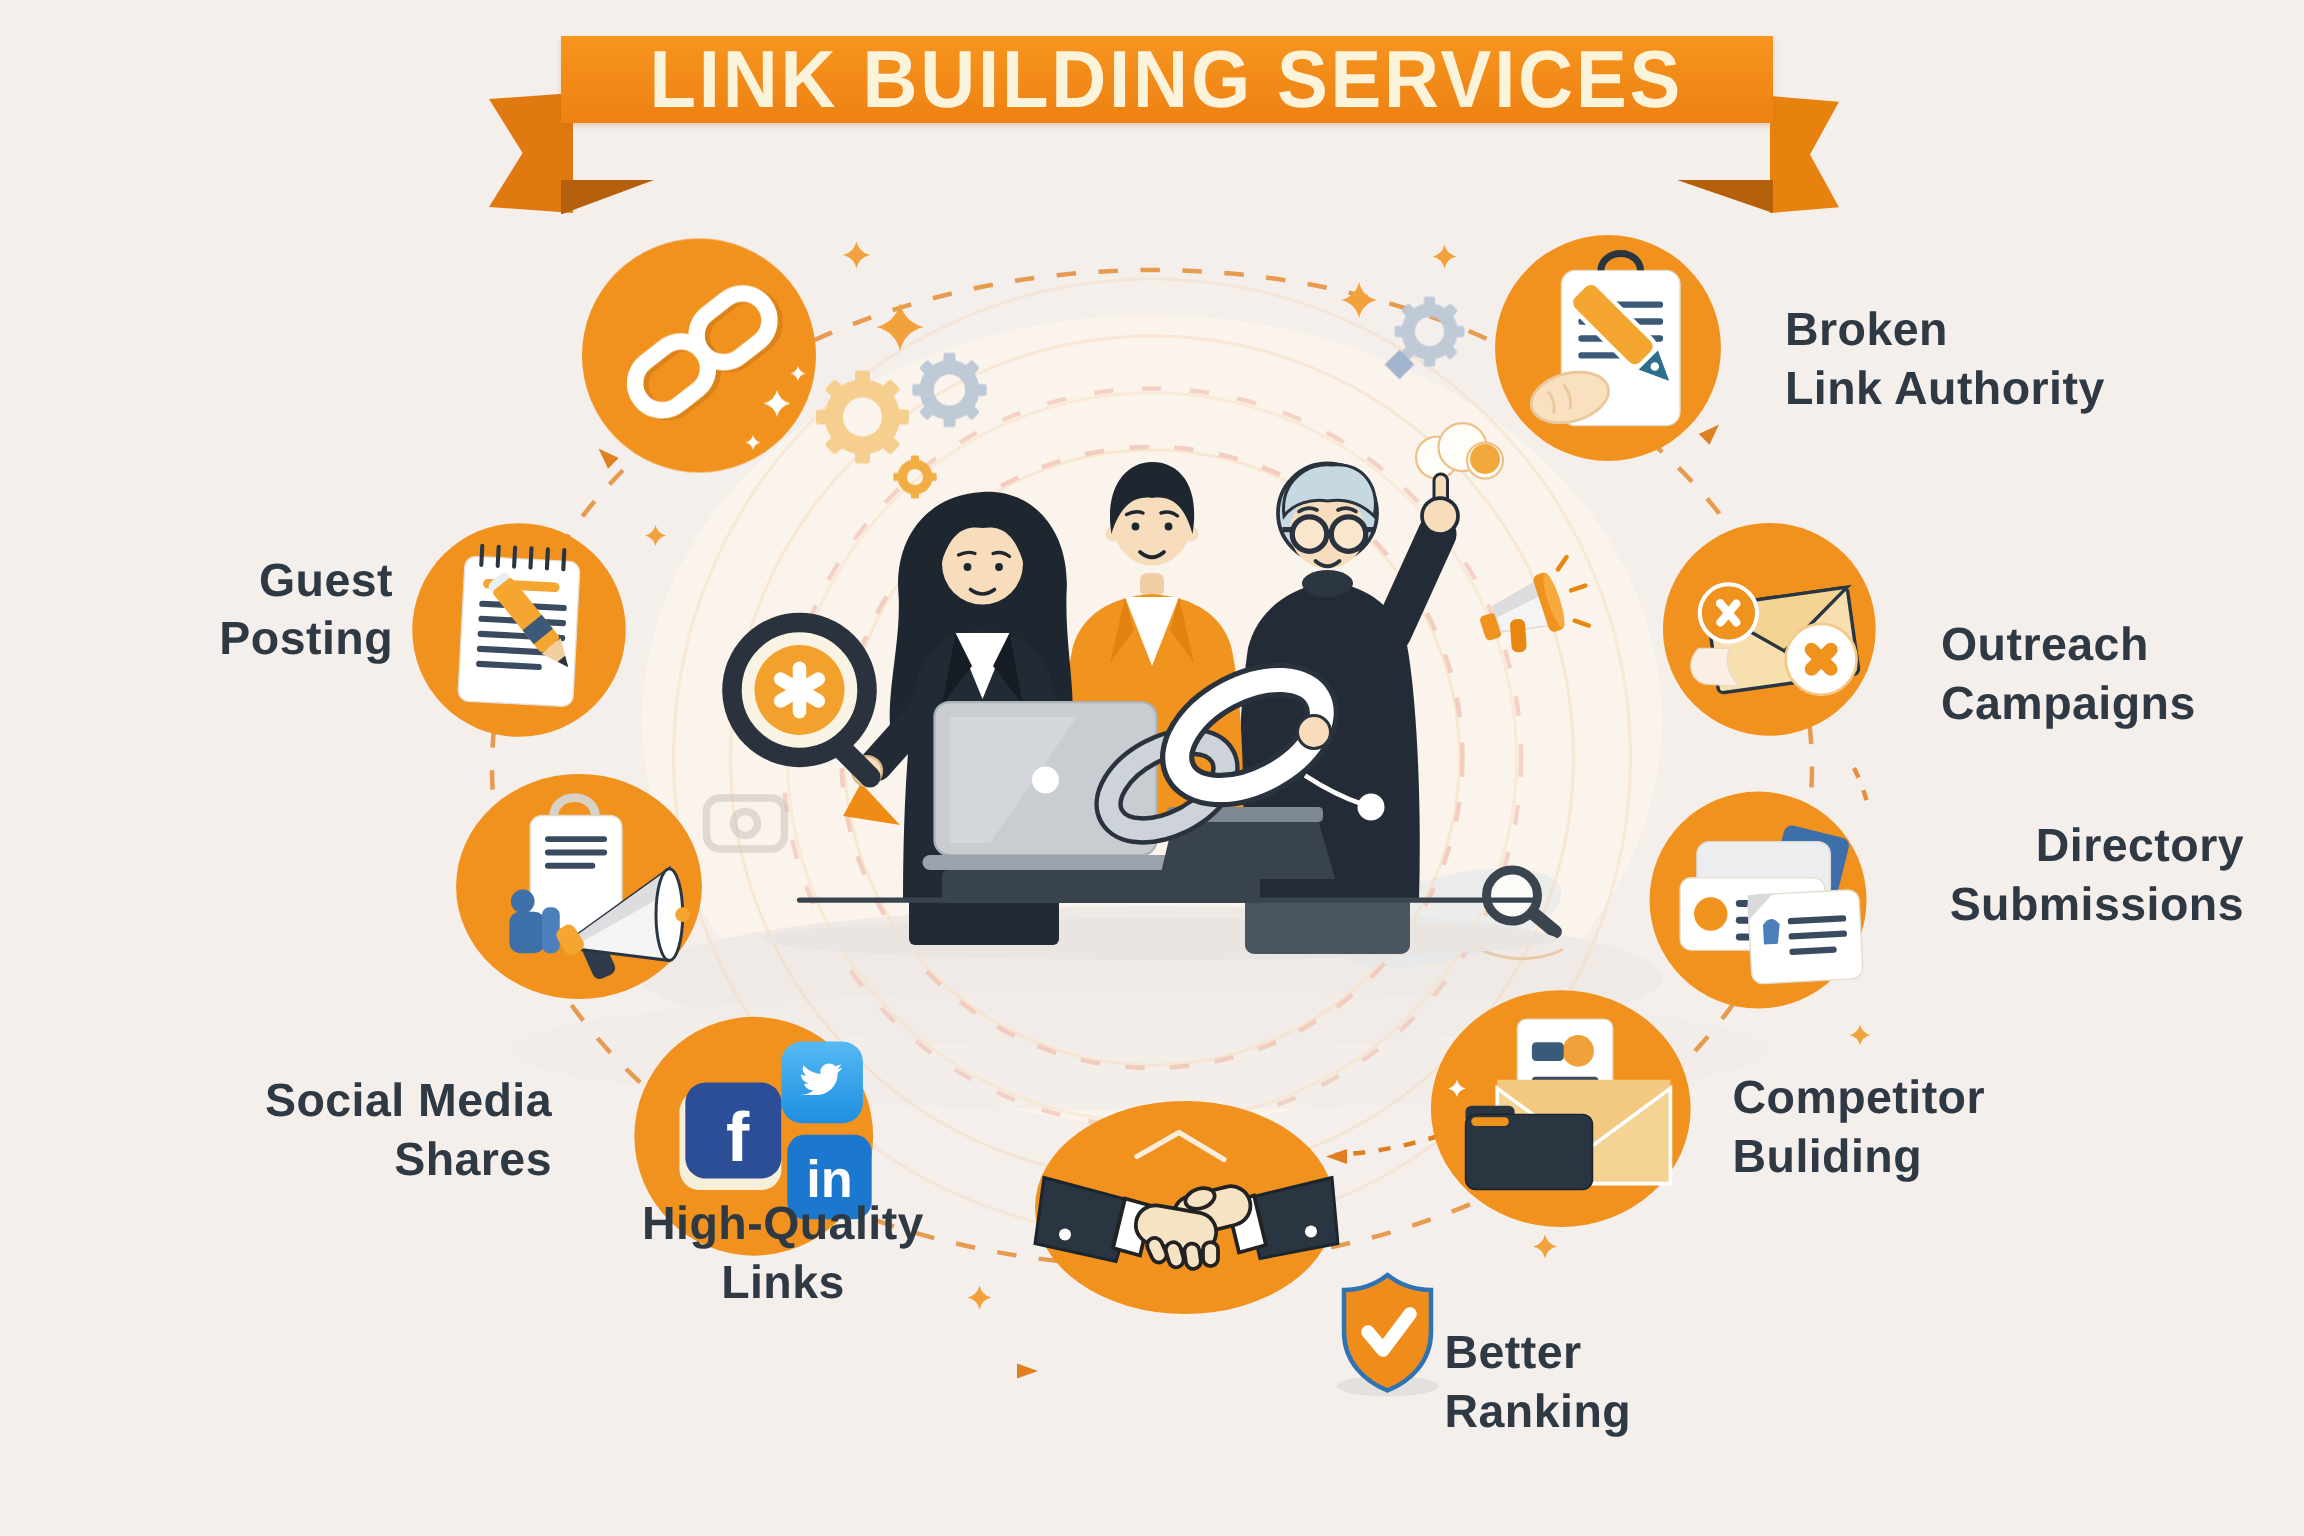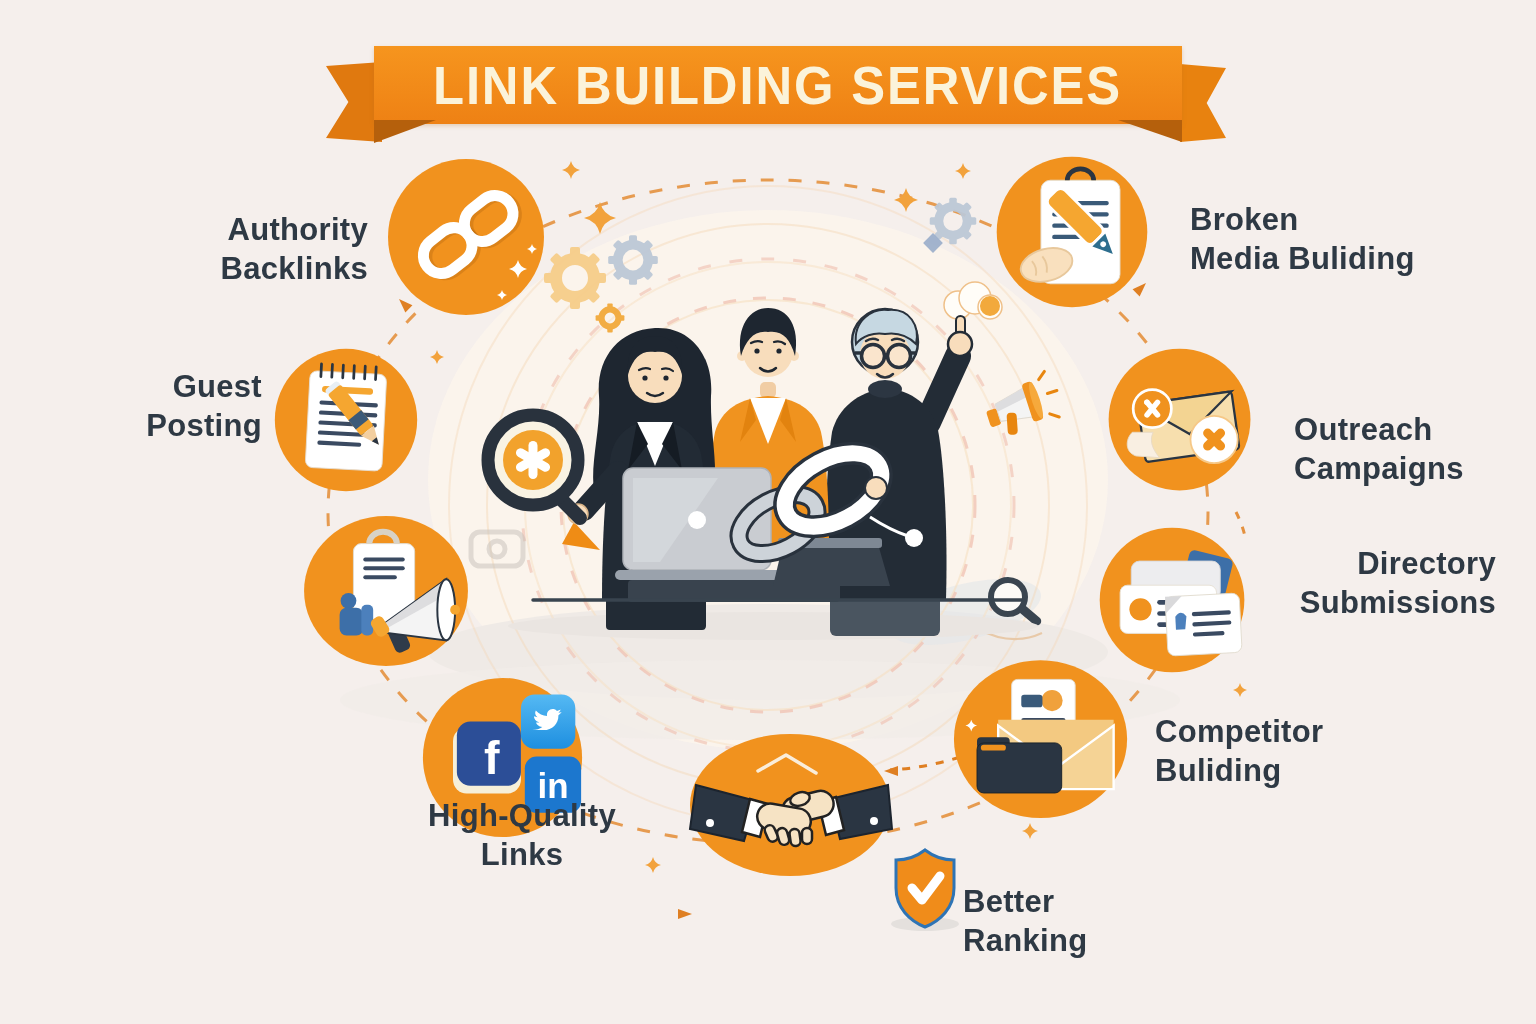--- a/index.html
+++ b/index.html
@@ -1,21 +1,21 @@
 <!DOCTYPE html>
 <html><head>
 <meta charset="utf-8">
 <style>
   html,body{margin:0;padding:0;}
   body{width:1536px;height:1024px;overflow:hidden;background:#F5EFEC;
        font-family:"Liberation Sans",sans-serif;}
   .stage{position:relative;width:1536px;height:1024px;background:#F5EFEC;overflow:hidden;}
   .abs{position:absolute;}
   
-  .ribbon-main{left:374px;top:46px;width:808px;height:78px;
+  .ribbon-main{left:374px;top:24px;width:808px;height:58px;
     background:linear-gradient(180deg,#F6951E,#EE8114);
     display:flex;align-items:center;justify-content:center;
     box-shadow:0 2px 4px rgba(180,110,30,.25);}
   .ribbon-title{font-weight:bold;font-size:54px;letter-spacing:2px;color:#FBF3DA;
     transform:scaleX(.94);white-space:nowrap;}
   .tail-l{left:326px;top:62px;width:56px;height:80px;background:#E0790F;
     clip-path:polygon(100% 0,0 5%,40% 50%,0 95%,100% 100%);}
   .tail-r{left:1180px;top:64px;width:46px;height:78px;background:#E8820F;
     clip-path:polygon(0 0,100% 5%,58% 50%,100% 95%,0 100%);}
   .fold-l{left:374px;top:120px;width:62px;height:23px;background:#B5600C;
@@ -445,30 +445,30 @@
       <rect x="-12" y="-56" width="24" height="68" rx="7" fill="#F5A630" stroke="#FFFFFF" stroke-width="3"></rect>
       <polygon points="-12,12 12,12 0,38" fill="#2E6E8E" stroke="#FFFFFF" stroke-width="3"></polygon>
       <circle cx="0" cy="20" r="3" fill="#FFFFFF"></circle>
     </g>
     <g transform="rotate(-15 58 120)">
       <ellipse cx="58" cy="120" rx="28" ry="17" fill="#F9E0BE" stroke="#E8C89C" stroke-width="2"></ellipse>
       <path d="M44,112 q4,8 0,16 M56,110 q4,9 0,18" stroke="#E8C89C" stroke-width="2" fill="none"></path>
     </g>
   </svg>
 
-  <div class="abs lbl r" style="left:88px;top:210px;width:280px;">Authority
-Backlinks</div>
   <div class="abs lbl r" style="left:42px;top:367px;width:220px;">Guest
 Posting</div>
+  <div class="abs lbl r" style="left:88px;top:714px;width:280px;">Social Media
+Shares</div>
   <div class="abs lbl c" style="left:392px;top:796px;width:260px;">High-Quality
 Links</div>
   <div class="abs lbl l" style="left:963px;top:846px;width:260px;margin-top:36px;">Better
 Ranking</div>
   <div class="abs lbl l" style="left:1155px;top:712px;width:330px;">Competitor
 Buliding</div>
   <div class="abs lbl l" style="left:1246px;top:544px;width:250px;text-align:right;">Directory
 Submissions</div>
   <div class="abs lbl l" style="left:1294px;top:382px;width:240px;margin-top:28px;">Outreach
 Campaigns</div>
   <div class="abs lbl l" style="left:1190px;top:200px;width:330px;">Broken
-Media Buliding</div>
+Link Authority</div>
 
 </div>
 
 </body></html>

